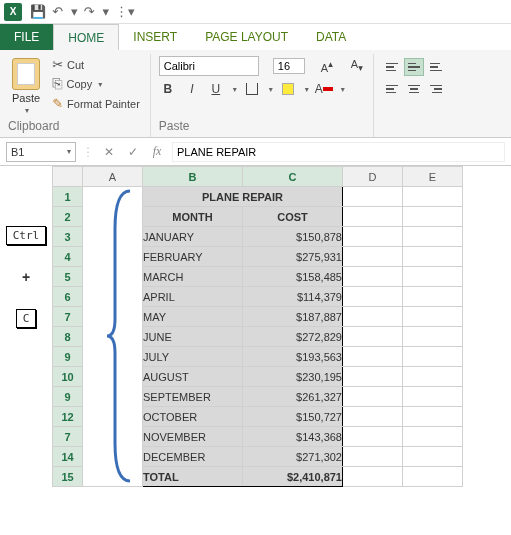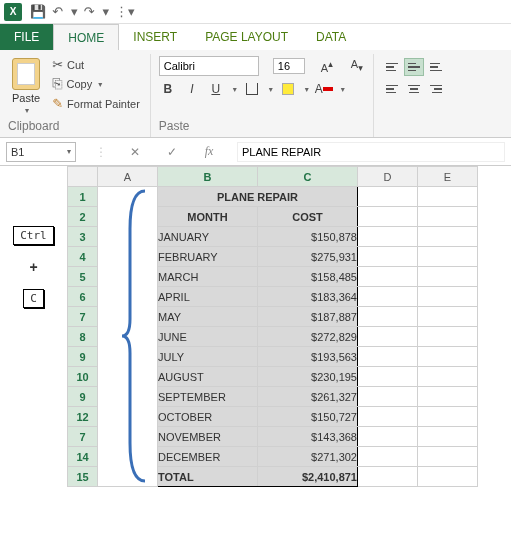--- a/index.html
+++ b/index.html
@@ -42,28 +42,28 @@
   .color-sw { width: 14px; height: 4px; background: #d00; display: inline-block; }
   .fill-sw { width: 12px; height: 12px; background: #ffeb3b; border: 1px solid #aaa; display: inline-block; }
   .border-ic { width: 12px; height: 12px; border: 1px solid #444; border-top: none; display: inline-block; }
   .align-body { display: flex; flex-direction: column; gap: 4px; padding-top: 2px; }
   .align-row { display: flex; gap: 2px; }
   .align-btn { width: 20px; height: 18px; display: flex; align-items: center; justify-content: center; cursor: pointer; }
   .align-btn.on { background: #c8e0cf; border: 1px solid #9ac0a5; }
   .align-lines { display: inline-flex; flex-direction: column; gap: 2px; }
   .align-lines i { display: block; height: 1.5px; background: #555; }
   
-  .fbar { height: 28px; border-bottom: 1px solid #ccc; display: flex; align-items: center; padding: 0 6px; gap: 19px; background: #fff; }
+  .fbar { height: 28px; border-bottom: 1px solid #ccc; display: flex; align-items: center; padding: 0 6px; gap: 6px; background: #fff; }
   .namebox { width: 70px; height: 20px; border: 1px solid #bbb; font-size: 11px; padding: 0 4px; background: #fff; display: flex; align-items: center; justify-content: space-between; }
   .fbar .fb-btn { width: 18px; text-align: center; color: #888; font-size: 12px; cursor: pointer; }
   .fbar .fb-btn.fx { font-style: italic; font-family: serif; }
   .formula-input { flex: 1; height: 20px; border: 1px solid #eee; font-size: 11px; padding: 0 4px; background: #fff; }
   
   .sheet-wrap { display: flex; }
-  .annot { width: 67px; padding-top: 60px; display: flex; flex-direction: column; align-items: center; gap: 14px; }
+  .annot { width: 52px; padding-top: 60px; display: flex; flex-direction: column; align-items: center; gap: 24px; }
   .key { border: 1px solid #000; padding: 2px 6px; font-size: 11px; background: #fff; box-shadow: 1px 1px 0 #000; font-family: Consolas, monospace; }
   .plus { font-size: 14px; font-weight: bold; }
   .sheet { border-collapse: collapse; table-layout: fixed; }
   .sheet th, .sheet td { border: 1px solid #d0d0d0; font-size: 11px; height: 20px; padding: 0; }
   .corner { width: 30px; background: #f0f0f0; }
   .colh { background: #f0f0f0; text-align: center; color: #555; font-weight: normal; }
   .colh.sel { background: #d8e8dc; color: #217346; font-weight: bold; }
   .rowh { width: 30px; background: #f0f0f0; text-align: center; color: #555; font-weight: normal; }
   .rowh.sel { background: #d8e8dc; color: #217346; font-weight: bold; }
   .cell { padding: 0 4px; background: #fff; }
@@ -291,21 +291,21 @@
         <tr>
           <th class="rowh sel">5</th>
           <td class="cell selcell txt marching tb-l tb-t">MARCH</td>
           <td class="cell selcell num marching tb-r tb-t tb-l">$158,485</td>
           <td class="cell "></td>
           <td class="cell "></td>
         </tr>
         <tr>
           <th class="rowh sel">6</th>
           <td class="cell selcell txt marching tb-l tb-t">APRIL</td>
-          <td class="cell selcell num marching tb-r tb-t tb-l">$183,364</td>
+          <td class="cell selcell num marching tb-r tb-t tb-l">$114,379</td>
           <td class="cell "></td>
           <td class="cell "></td>
         </tr>
         <tr>
           <th class="rowh sel">7</th>
           <td class="cell selcell txt marching tb-l tb-t">MAY</td>
           <td class="cell selcell num marching tb-r tb-t tb-l">$187,887</td>
           <td class="cell "></td>
           <td class="cell "></td>
         </tr>

